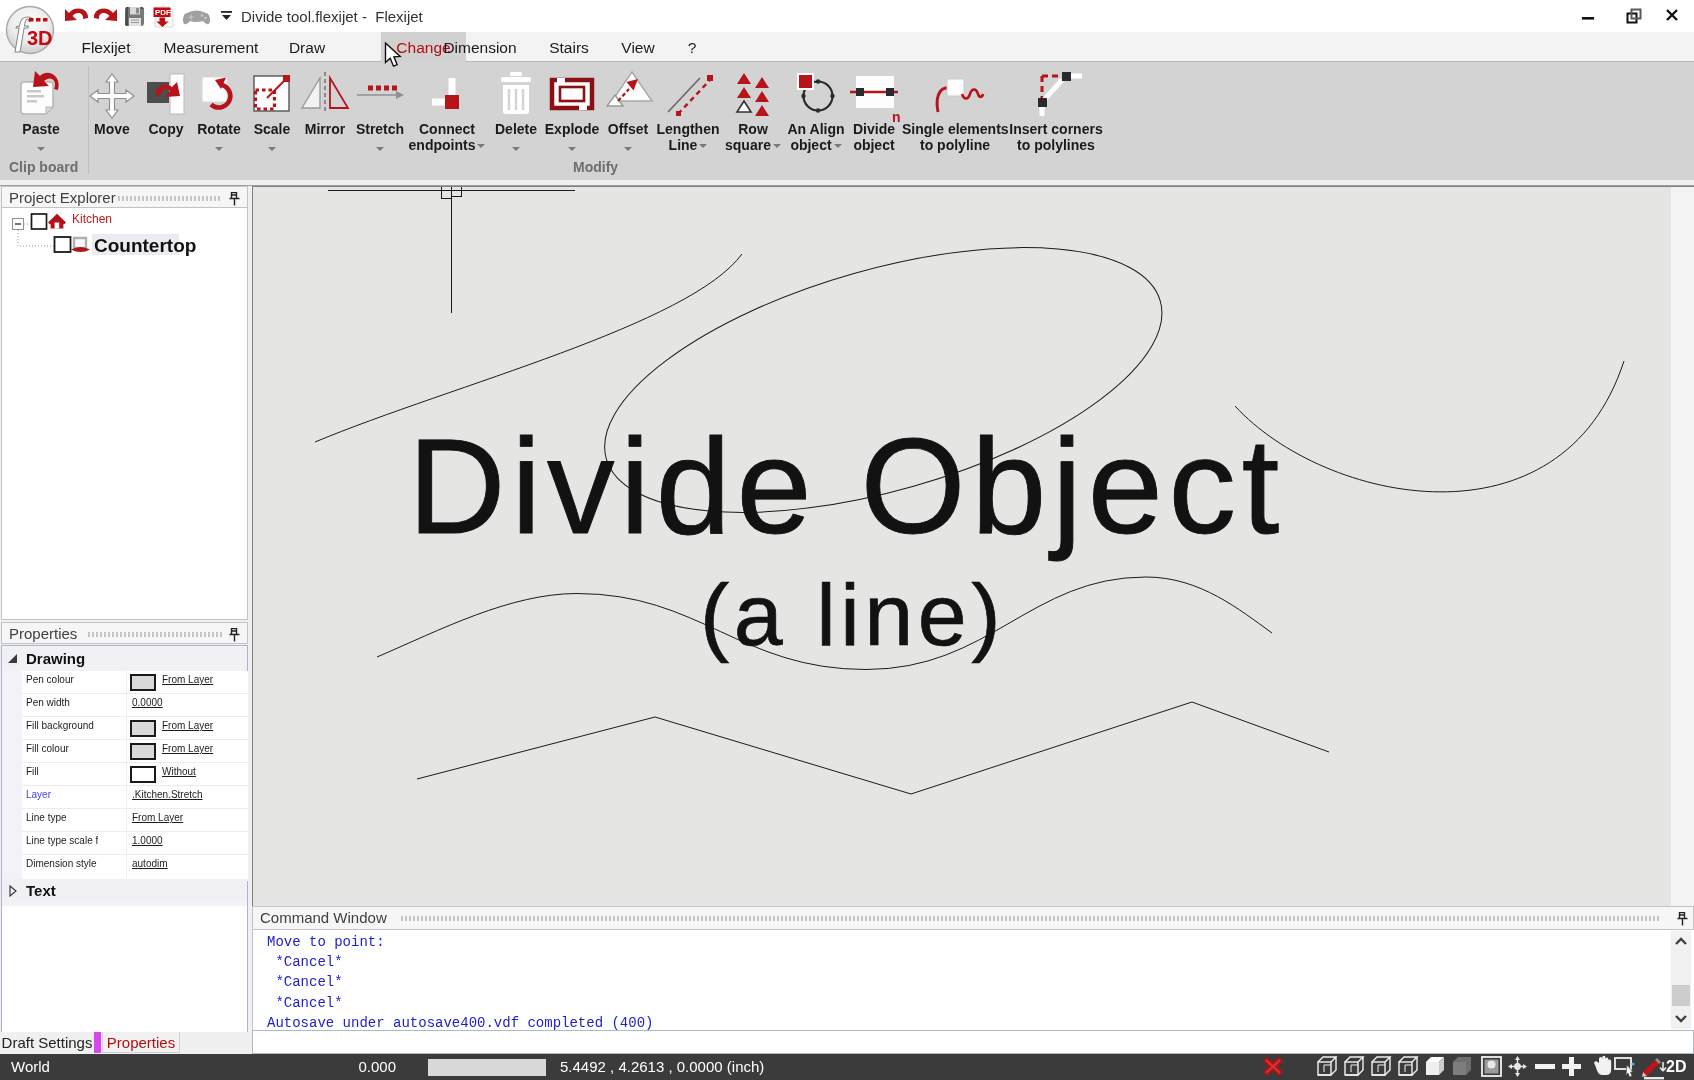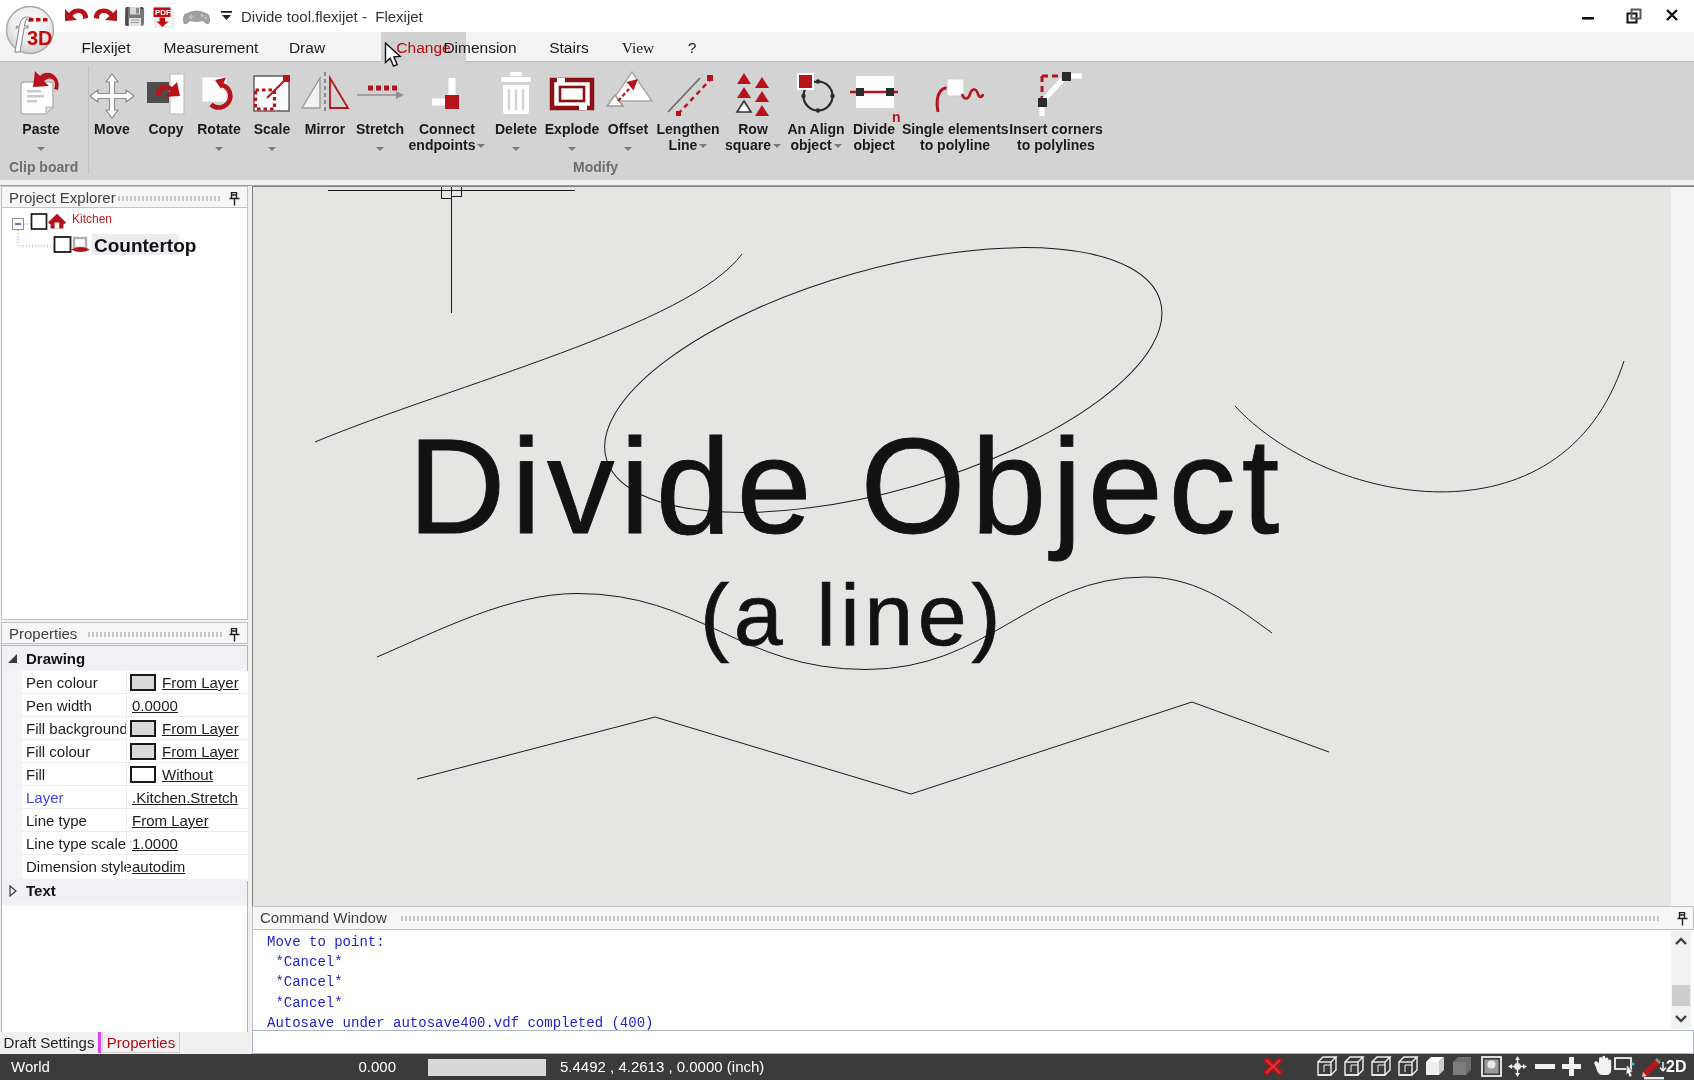--- a/index.html
+++ b/index.html
@@ -21,21 +21,21 @@
   .caret { position:absolute; width:0; height:0; border-left:4px solid transparent; border-right:4px solid transparent; border-top:4px solid #7a7a7a; }
   .icaret { display:inline-block; width:0; height:0; border-left:4px solid transparent; border-right:4px solid transparent; border-top:4px solid #7a7a7a; vertical-align:2px; margin-left:2px; }
   
   #leftpanel { left:0; top:186px; width:250px; height:866px; background:#f0f0f0; }
   .phead { position:absolute; left:1px; width:247px; height:22px; background:#f7f6f6; border:1px solid #c3c3c3; font-size:15px; color:#404040; }
   .pheadtx { position:absolute; left:7px; top:2px; white-space:nowrap; }
   .dots { position:absolute; top:9px; height:5px; background-image:repeating-linear-gradient(90deg,#b9b9b9 0 2px,transparent 2px 4px); opacity:.8; }
   .pin { position:absolute; top:3px; font-size:14px; color:#222; }
   #pexplorer { left:1px; top:208px; width:247px; height:412px; background:#ffffff; border:1px solid #c3c3c3; border-top:none; }
   #propswrap { left:1px; top:645px; width:247px; height:388px; background:#ffffff; border:1px solid #aab4cd;padding-left:24px; }
-  .prow { position:absolute; left:20px; width:226px; height:26px; background:#fff; font-size:15px; color:#1c1c1c; }
+  .prow { position:absolute; left:20px; width:226px; height:26px; background:#fff; font-size:10px; color:#1c1c1c; }
   .prow .lab { position:absolute; left:4px; top:3px; white-space:nowrap; max-width:104.5px; overflow:hidden; }
   .prow .val { position:absolute; left:110px; top:3px; white-space:nowrap;text-decoration:underline; }
   .phdr  { position:absolute; left:0px; width:245px; height:23px; background:#f1f1f5; font-size:15px; font-weight:bold; color:#111; }
   .sw { position:absolute; left:108px; top:3px; width:26px; height:17px; border:2px solid #1a1a1a; background:#d9d9d9; }
   .gridl { position:absolute; left:20px; width:226px; height:1px; background:#ececec; }
   
   #canvas { left:252px; top:186px; width:1442px; height:720px; background:#e5e5e4; border-left:1px solid #808080; border-top:1px solid #808080; }
   #bigtext1 { left:408px; top:409px; font-size:135px; color:#121212; letter-spacing:5.7px; white-space:nowrap; -webkit-text-stroke:0.9px #121212; }
   #bigtext2 { left:700px; top:564px; font-size:88px; color:#121212; letter-spacing:4.5px; white-space:nowrap; -webkit-text-stroke:0.7px #121212; }
   
@@ -107,21 +107,21 @@
   <path d="M92 10 L102 20 M102 10 L92 20" stroke="#111" stroke-width="2.4"></path>
 </svg>
 
 <div id="tabrow" class="abs">
   <div class="tab" style="left:80px; width:52px;">Flexijet</div>
   <div class="tab" style="left:158px; width:106px;">Measurement</div>
   <div class="tab" style="left:282px; width:50px;">Draw</div>
   <div class="tab" id="tab-change" style="left:344px; width:85px;">Change</div>
   <div class="tab" style="left:438px; width:84px;">Dimension</div>
   <div class="tab" style="left:544px; width:50px;">Stairs</div>
-  <div class="tab" style="left:614px; width:48px;font-family:Liberation Serif, serif;">View</div>
+  <div class="tab" style="left:614px; width:48px;">View</div>
   <div class="tab" style="left:682px; width:20px;">?</div>
 </div>
 <svg class="abs" style="left:384px;top:42px;z-index:50" width="20" height="28" viewBox="0 0 20 28">
   <path d="M1.5 1 L1.5 20.5 L6.2 16.3 L9.5 24.2 L13.2 22.6 L9.9 14.9 L16.2 14.5 Z" fill="#ffffff" stroke="#111" stroke-width="1.4"></path>
 </svg>
 
 <div id="ribbon" class="abs">
   <div style="position:absolute;left:88px;top:4px;width:1px;height:108px;background:#bfbfbf"></div>
 
   <div class="rlabel" style="left:11px;width:60px;">Paste</div>
@@ -367,21 +367,21 @@
   <div class="gridl" style="top:93px;"></div>
     <div class="gridl" style="top:116px;"></div>
   <div class="gridl" style="top:139px;"></div>
     <div class="gridl" style="top:162px;"></div>
   <div class="gridl" style="top:185px;"></div>
     <div class="gridl" style="top:208px;"></div>
   <div style="position:absolute;left:124px;top:25px;width:1px;height:207px;background:#ececec;"></div>
 </div>
 
 <div id="btabs" class="abs">
-  <div class="btab" style="left:0px;width:101px;color:#222;background:#f0f0f0;border-right:3px solid #d946ef;">Draft Settings</div>
+  <div class="btab" style="left:0px;width:101px;color:#222;background:#f0f0f0;border-right:7px solid #d946ef;">Draft Settings</div>
   <div class="btab" style="left:102px;width:78px;color:#b00e11;background:#fafafa;border:1px solid #cfcfcf;border-top:none;background:#f2f1f1;">Properties</div>
 </div>
 
 <div id="canvas" class="abs"></div>
 <div class="abs" style="left:1671px;top:187px;width:23px;height:719px;background:#f3f3f3;"></div>
 <svg class="abs" style="left:253px;top:187px" width="1441" height="721" viewBox="253 187 1441 721">
   <g fill="none" stroke="#1b1b1b" stroke-width="1">
     <path d="M328 190.5 H575 M451.5 187 V313"></path>
     <rect x="441.5" y="186.5" width="10" height="12"></rect>
     <rect x="451.5" y="184.5" width="10" height="12"></rect>

